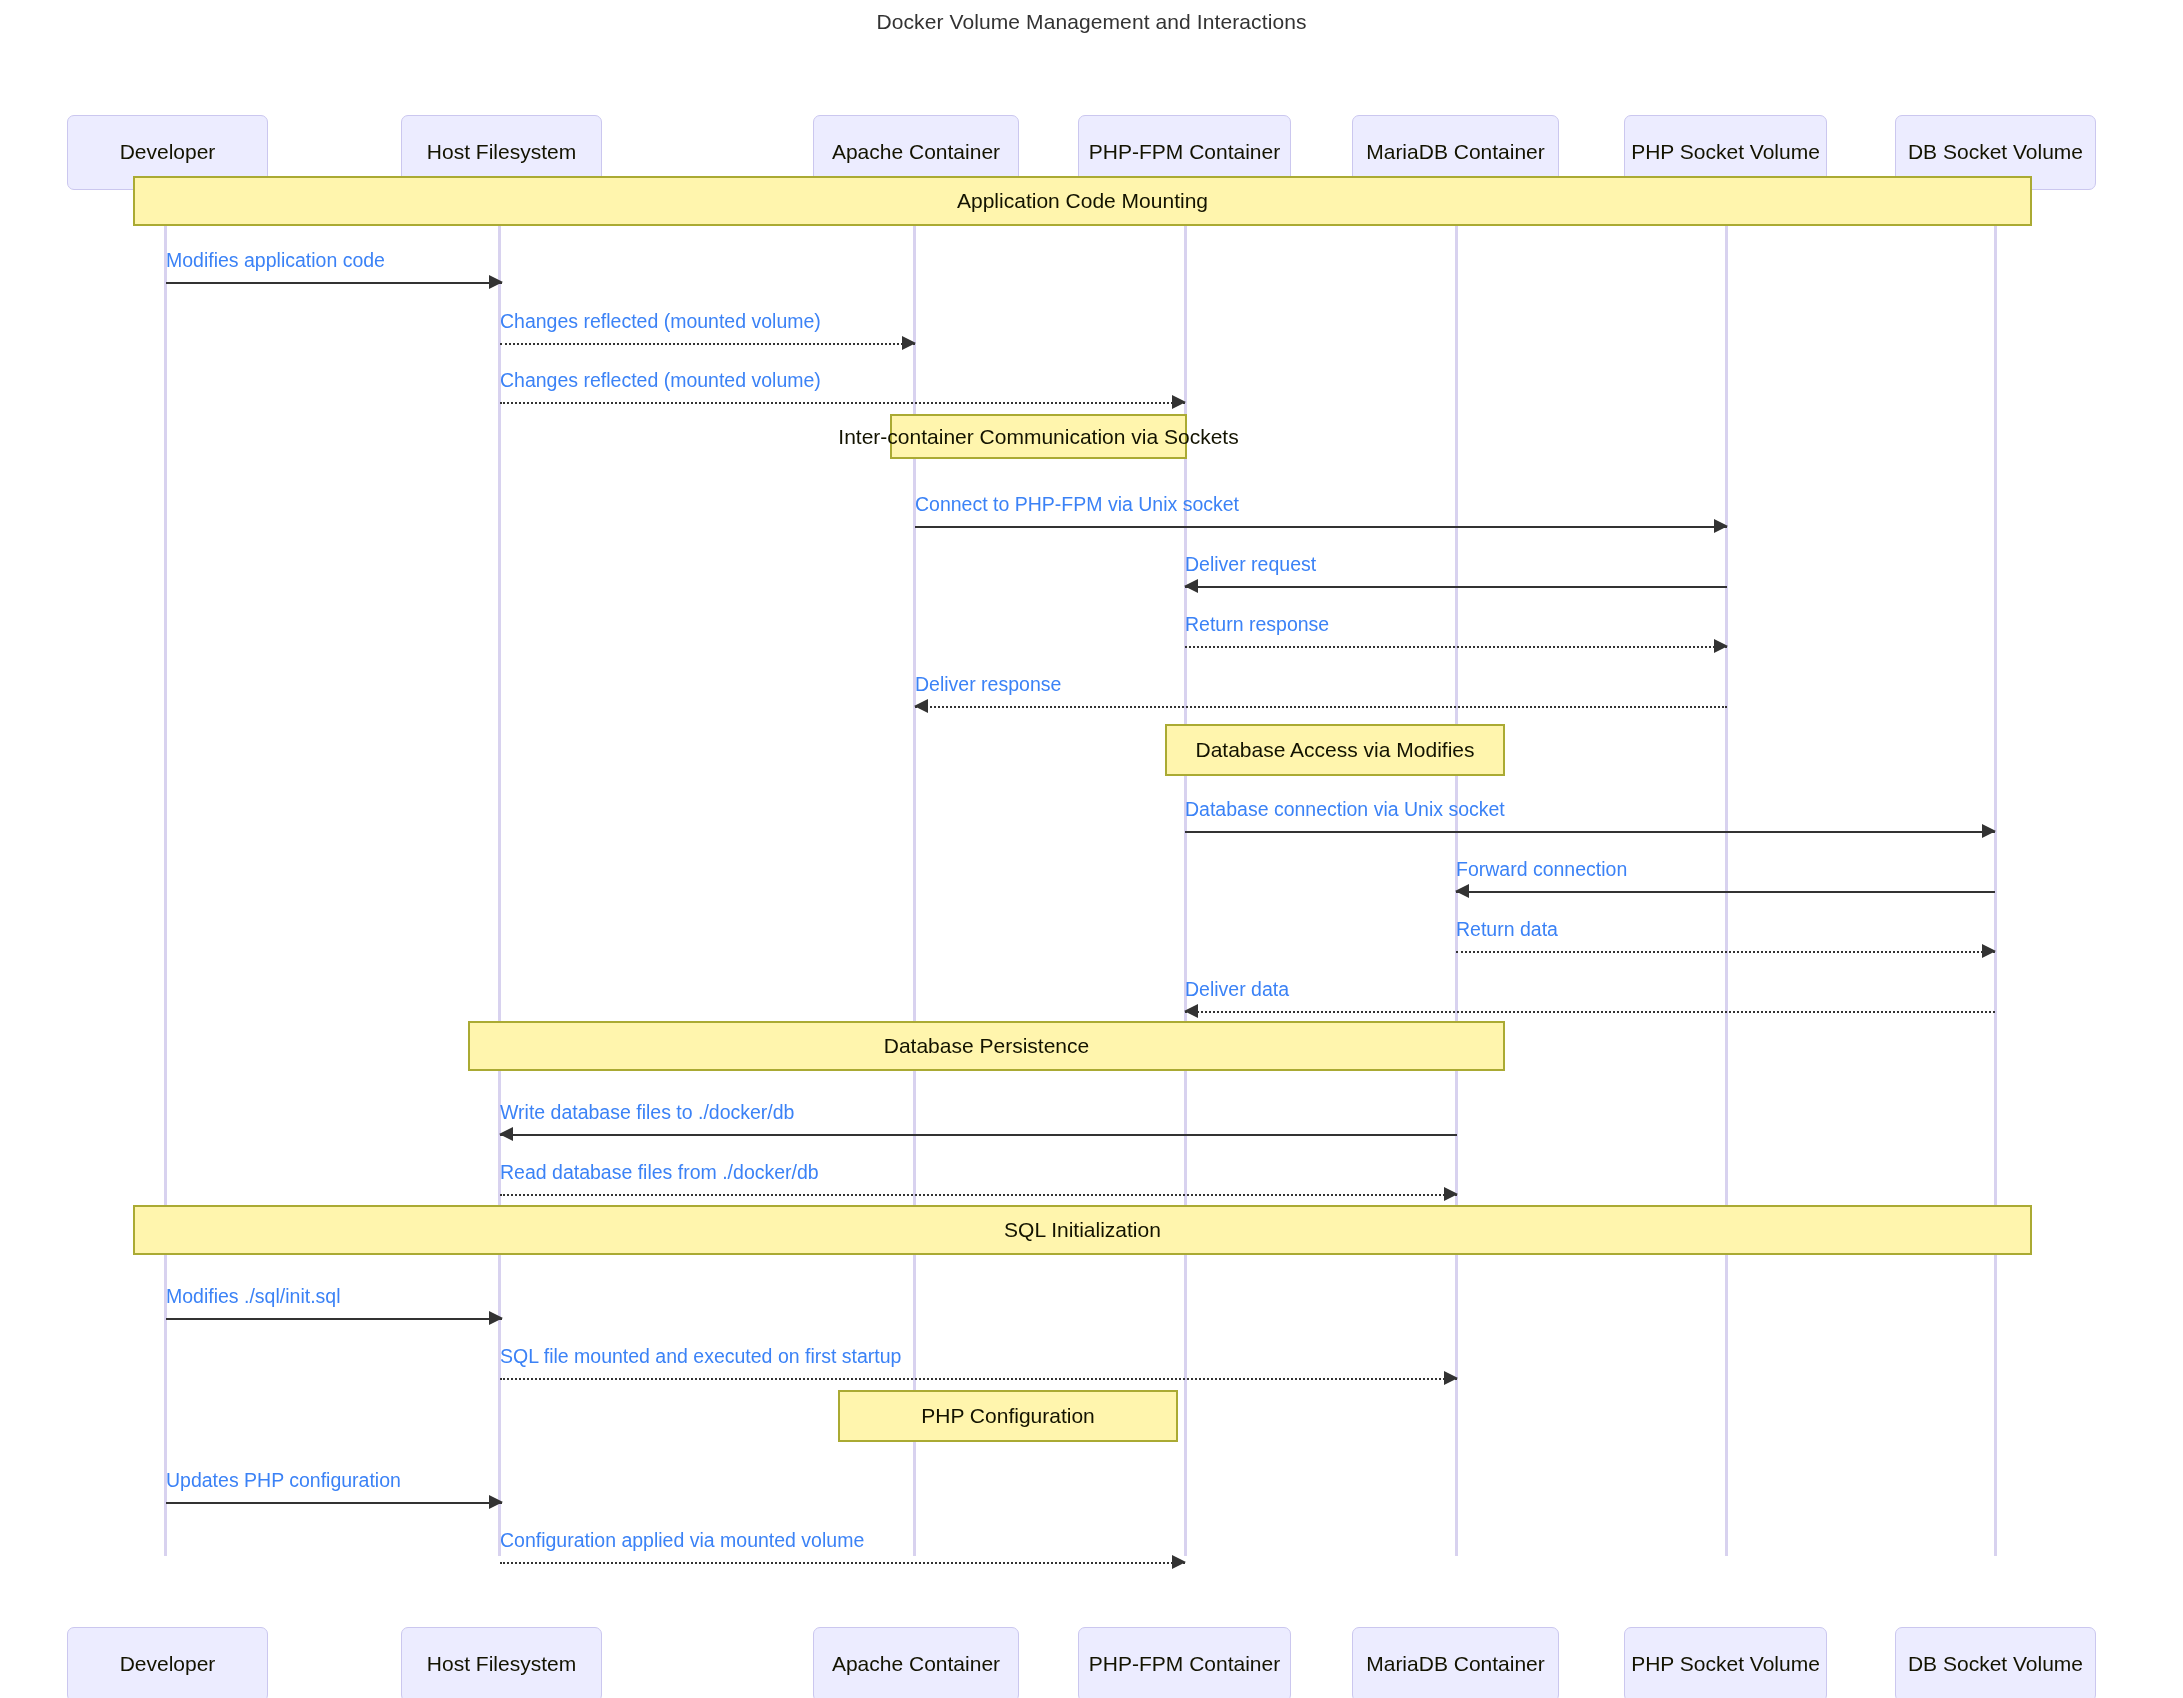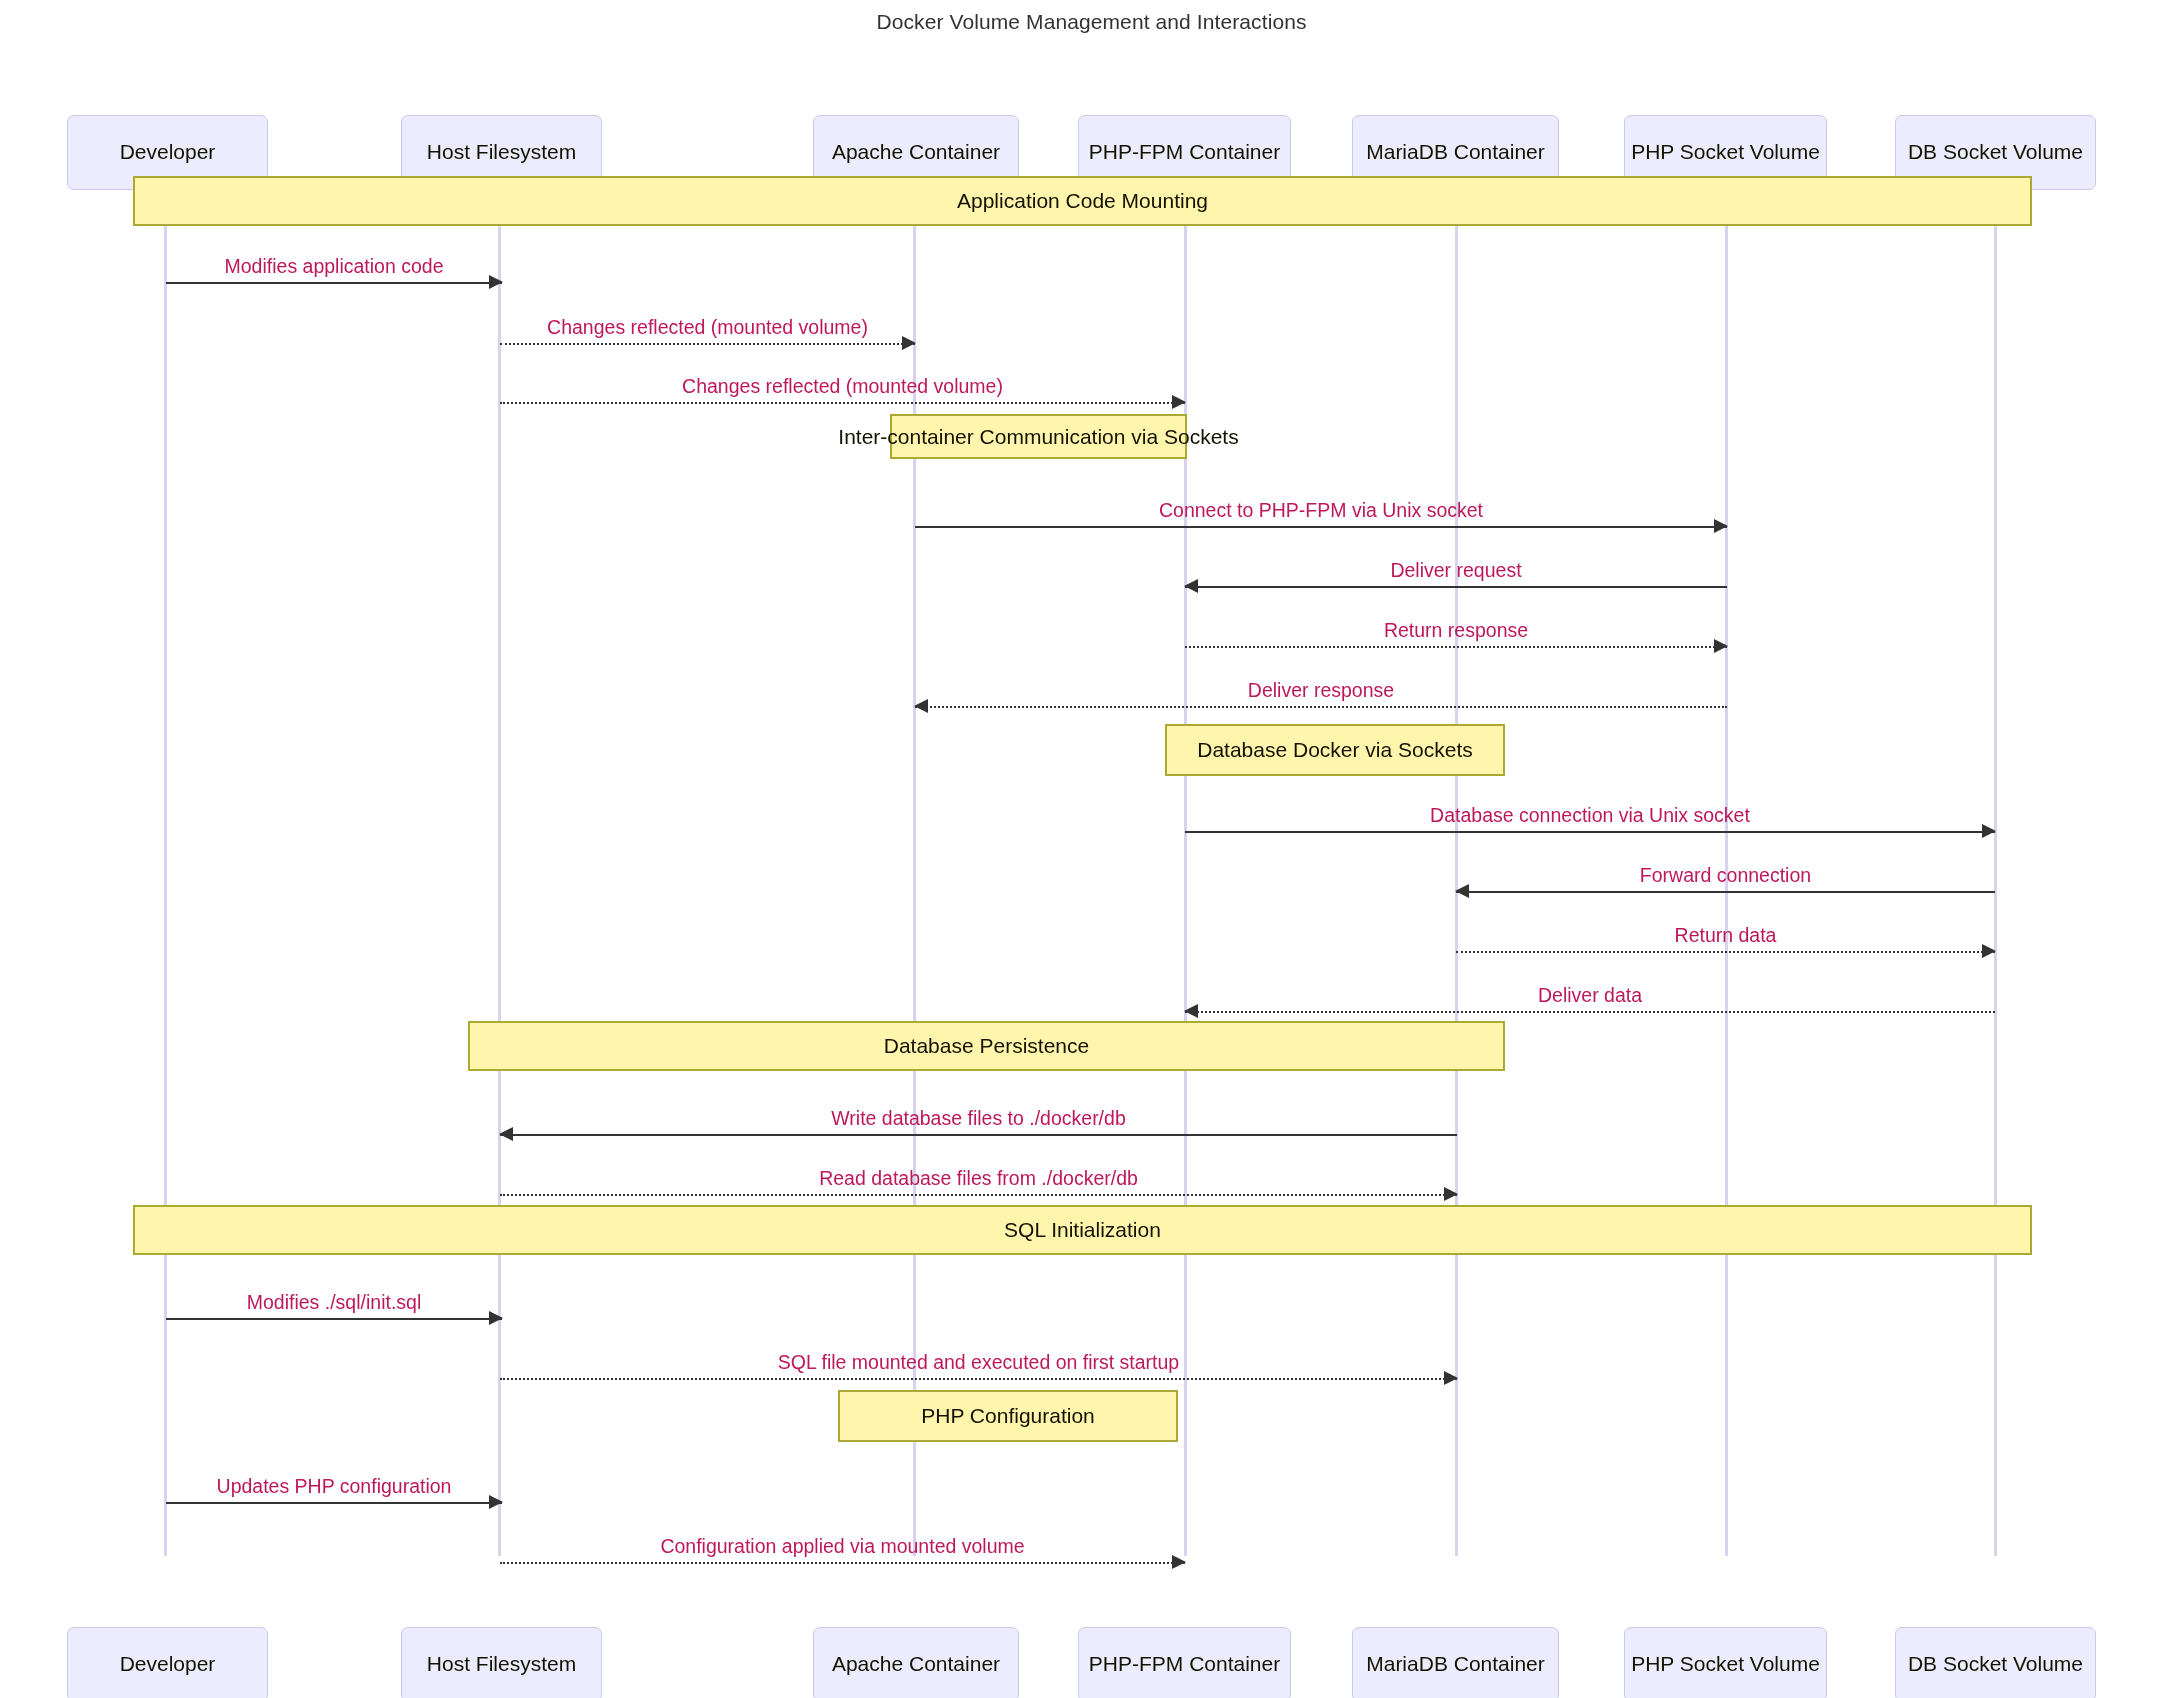--- a/index.html
+++ b/index.html
@@ -108,26 +108,25 @@
   .msg .arrow.right {
     right: -0.7px;
     border-left: 14px solid #333333;
   }
   .msg .arrow.left {
     left: -0.7px;
     border-right: 14px solid #333333;
   }
   .msg .label {
     position: absolute;
-    bottom: 4px;
+    bottom: 10px;
     left: 0;
     width: 100%;
-    text-align: center;
     font-size: 19.5px;
-    color: #be185d;
+    color: #3b82f6;
     white-space: nowrap;
   }
 </style>
 </head>
 <body>
 
 <div id="diagram">
 
   <div class="diagram-title">Docker Volume Management and Interactions</div>
 
@@ -185,21 +184,21 @@
 
   <div class="note-box" style="left:133px; top:176px; width:1899px; height:50px;">
     <span>Application Code Mounting</span>
   </div>
 
   <div class="note-box overflow-label" style="left:890px; top:414px; width:297px; height:45px;">
     <span>Inter-container Communication via Sockets</span>
   </div>
 
   <div class="note-box" style="left:1165px; top:724px; width:340px; height:52px;">
-    <span>Database Docker via Sockets</span>
+    <span>Database Access via Modifies</span>
   </div>
 
   <div class="note-box" style="left:468px; top:1021px; width:1037px; height:50px;">
     <span>Database Persistence</span>
   </div>
 
   <div class="note-box" style="left:133px; top:1205px; width:1899px; height:50px;">
     <span>SQL Initialization</span>
   </div>
 

